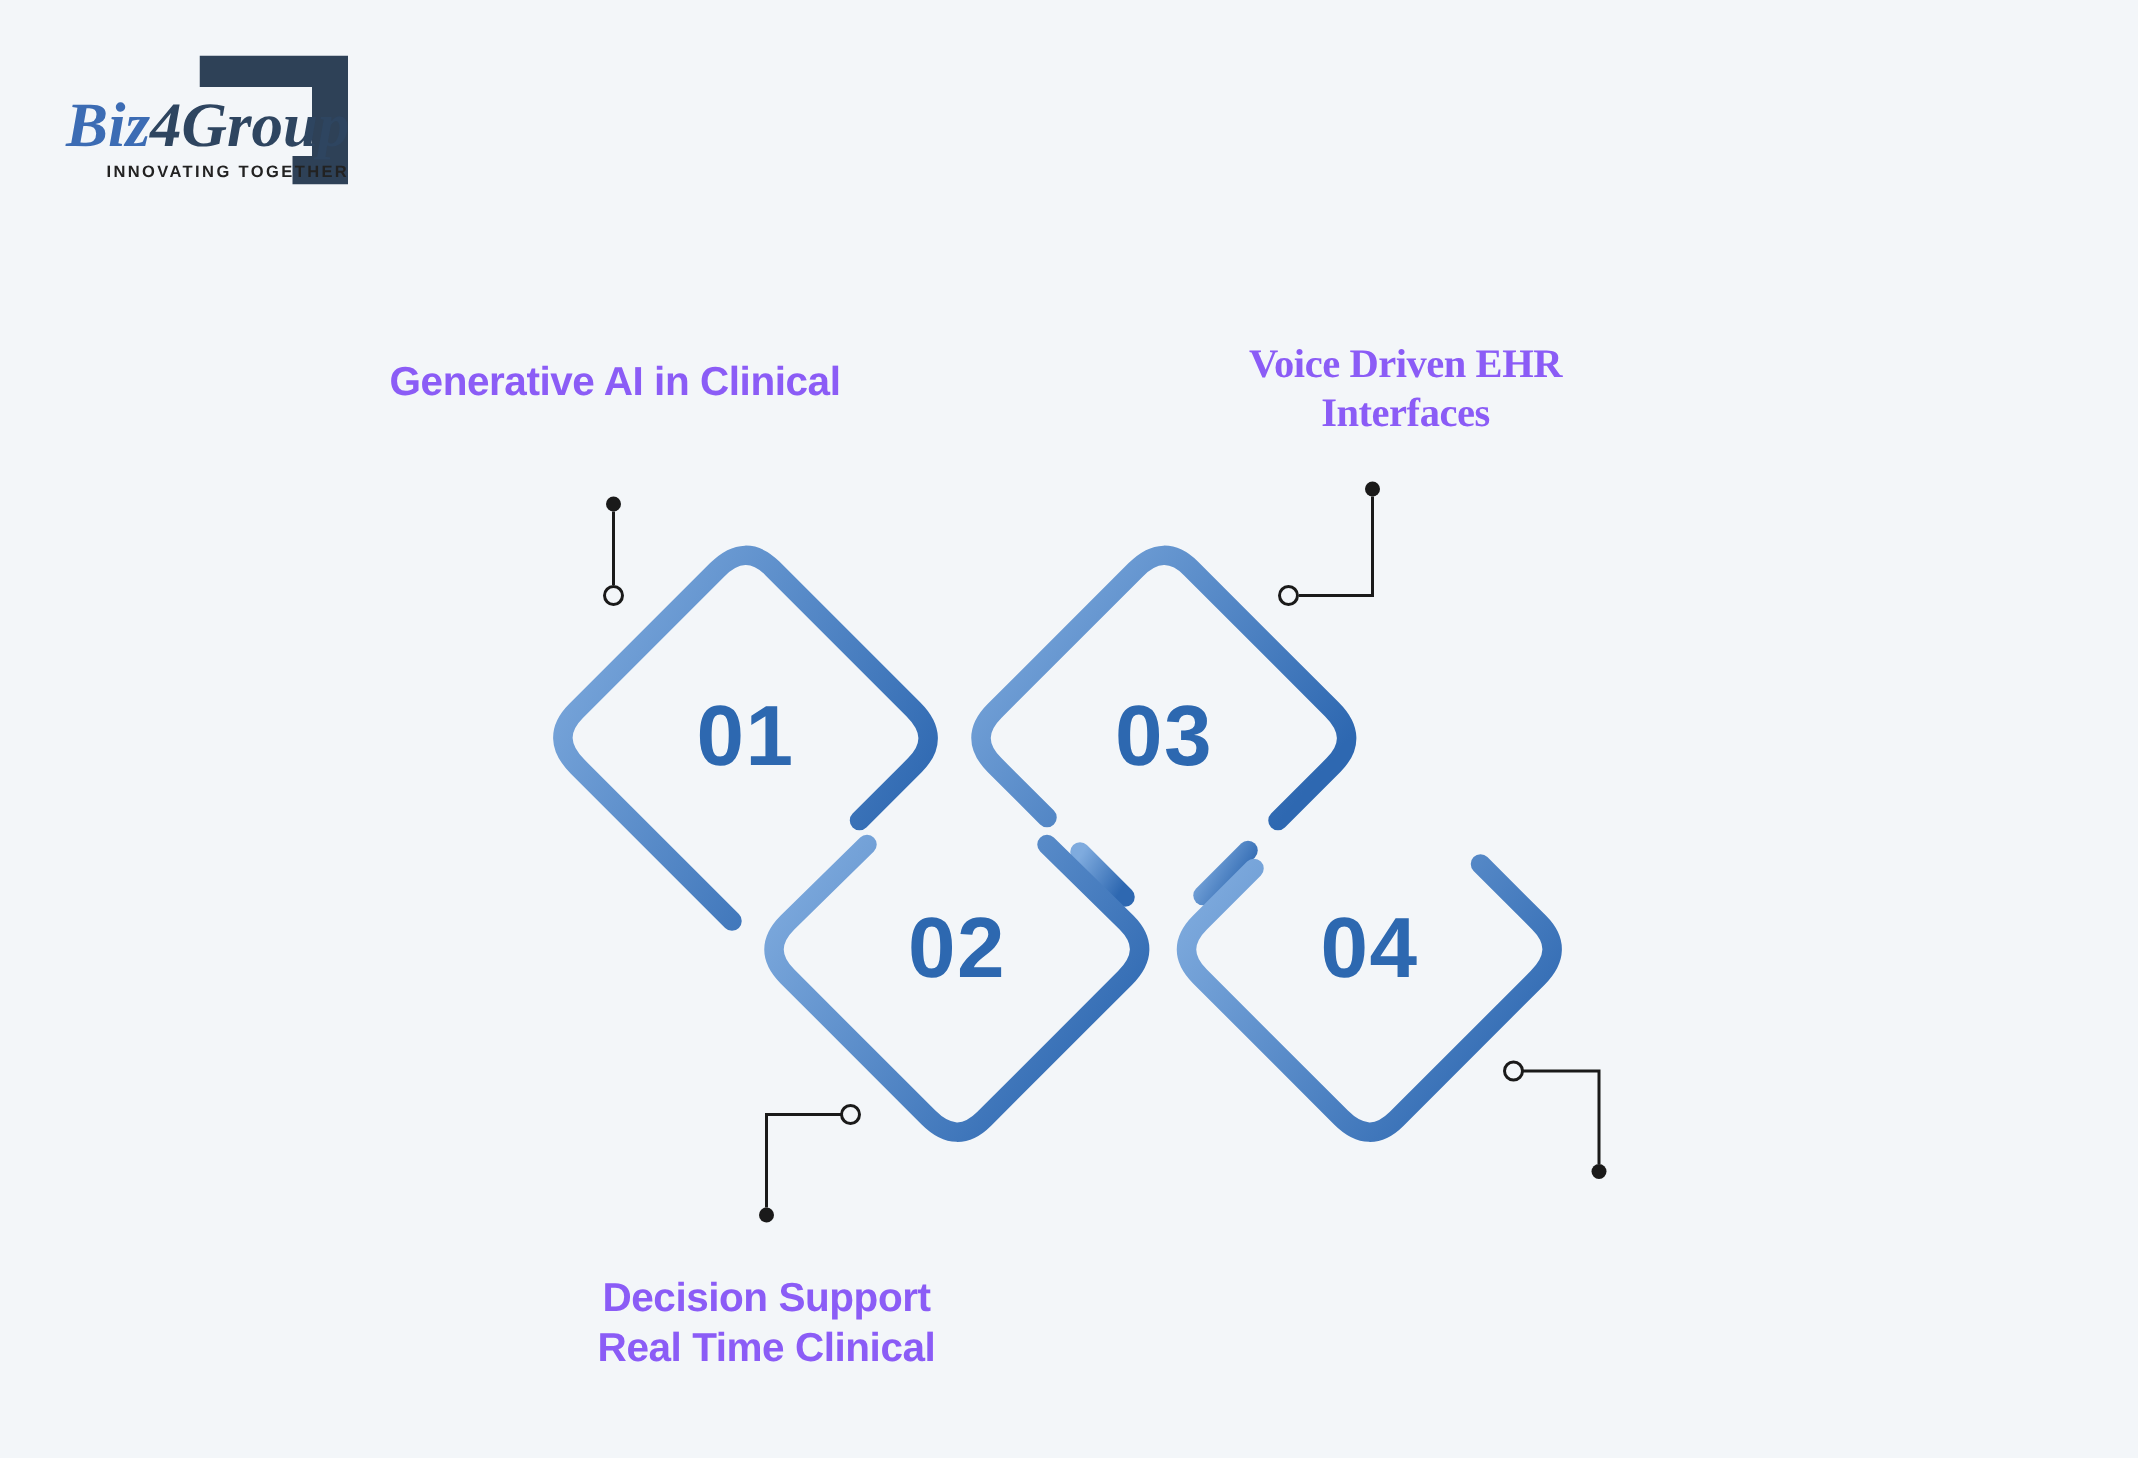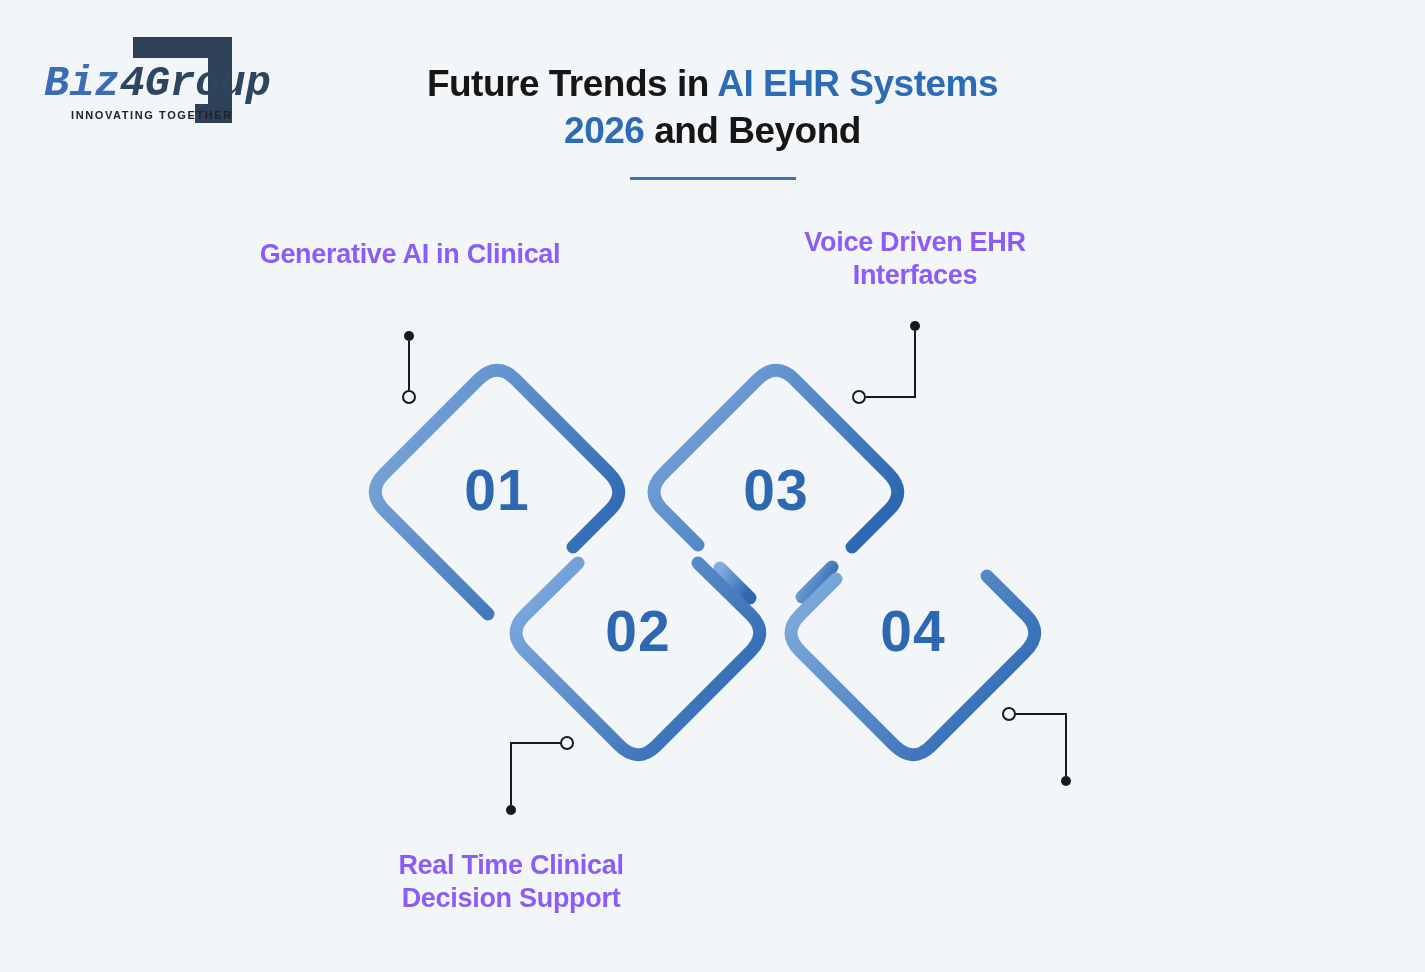--- a/index.html
+++ b/index.html
@@ -6,21 +6,21 @@
   .stage{
     position:relative;width:1425px;height:972px;overflow:hidden;
     background:#f3f6f9;
     font-family:"Liberation Sans", sans-serif;
   }
   
   .logo{position:absolute;left:44px;top:30px;width:210px;height:100px;}
   .logo .mark{position:absolute;left:89px;top:7px;}
   .logo .brand{
     position:absolute;left:0;top:33px;white-space:nowrap;
-    font-family:Liberation Mono, monospace;font-style:italic;font-weight:600;
+    font-family:Liberation Serif, serif;font-style:italic;font-weight:600;
     font-size:42px;line-height:42px;
   }
   .brand .b-blue{color:#3c6cb4;}
   .brand .b-navy{color:#2e4560;}
   .logo .tagline{
     position:absolute;left:3px;top:79px;white-space:nowrap;
     font-size:11px;font-weight:bold;letter-spacing:1.6px;color:#222;padding-left:24px;
   }
   
   .title{
@@ -35,44 +35,39 @@
   .num{
     font-family:"Liberation Sans", sans-serif;font-weight:bold;font-size:57px;
     letter-spacing:1px;
   }
   .label{
     position:absolute;text-align:center;
     font-size:27px;line-height:33px;font-weight:700;letter-spacing:-0.3px;
     color:#8b5cf6;
   }
   .label-01{left:230px;top:238px;width:360px;}
-  .label-03{left:755px;top:226px;width:320px;}
+  .label-03{left:777px;top:226px;width:320px;font-family:Liberation Serif, serif;}
   .label-02{left:341px;top:849px;width:340px;}
   .label-04{left:916px;top:818px;width:300px;}
 </style>
 </head>
 <body>
 
 <div class="stage">
 
   <div class="logo">
     <svg class="mark" width="99" height="86" viewBox="0 0 99 86">
       <path d="M0 0 H99 V86 H62 V67 H75 V21 H0 Z" fill="#2e4157"></path>
     </svg>
     <div class="brand">
       <span class="b-blue">Biz</span><span class="b-navy">4</span><span class="b-navy">Group</span>
     </div>
     <div class="tagline">INNOVATING TOGETHER</div>
   </div>
 
-  <div class="title">
-    <div><span>Future Trends in </span><span class="blue">AI EHR Systems</span></div>
-    <div><span class="blue">2026</span><span> and Beyond</span></div>
-    <div class="divider"></div>
-  </div>
 
   <svg class="diagram-svg" width="1425" height="972" viewBox="0 0 1425 972">
     <defs>
       <linearGradient id="g1" x1="0" y1="0.1" x2="1" y2="0.7">
         <stop offset="0" stop-color="#7fabde"></stop>
         <stop offset="1" stop-color="#2e68b1"></stop>
       </linearGradient>
       <linearGradient id="g2" x1="0" y1="0.1" x2="1" y2="0.7">
         <stop offset="0" stop-color="#7fabde"></stop>
         <stop offset="1" stop-color="#2e68b1"></stop>
@@ -136,19 +131,19 @@
   </svg>
 
   <div class="label label-01">
     <div>Generative AI in Clinical</div>
   </div>
   <div class="label label-03">
     <div>Voice Driven EHR</div>
     <div>Interfaces</div>
   </div>
   <div class="label label-02">
+    <div>Decision Support</div>
     <div>Real Time Clinical</div>
-    <div>Decision Support</div>
   </div>
   <div class="label label-04">
   </div>
 
 </div>
 
 </body></html>

